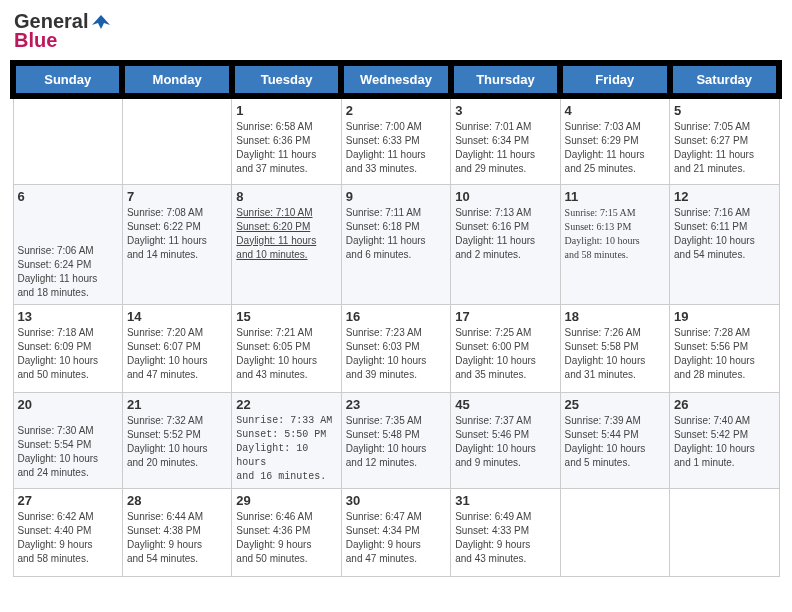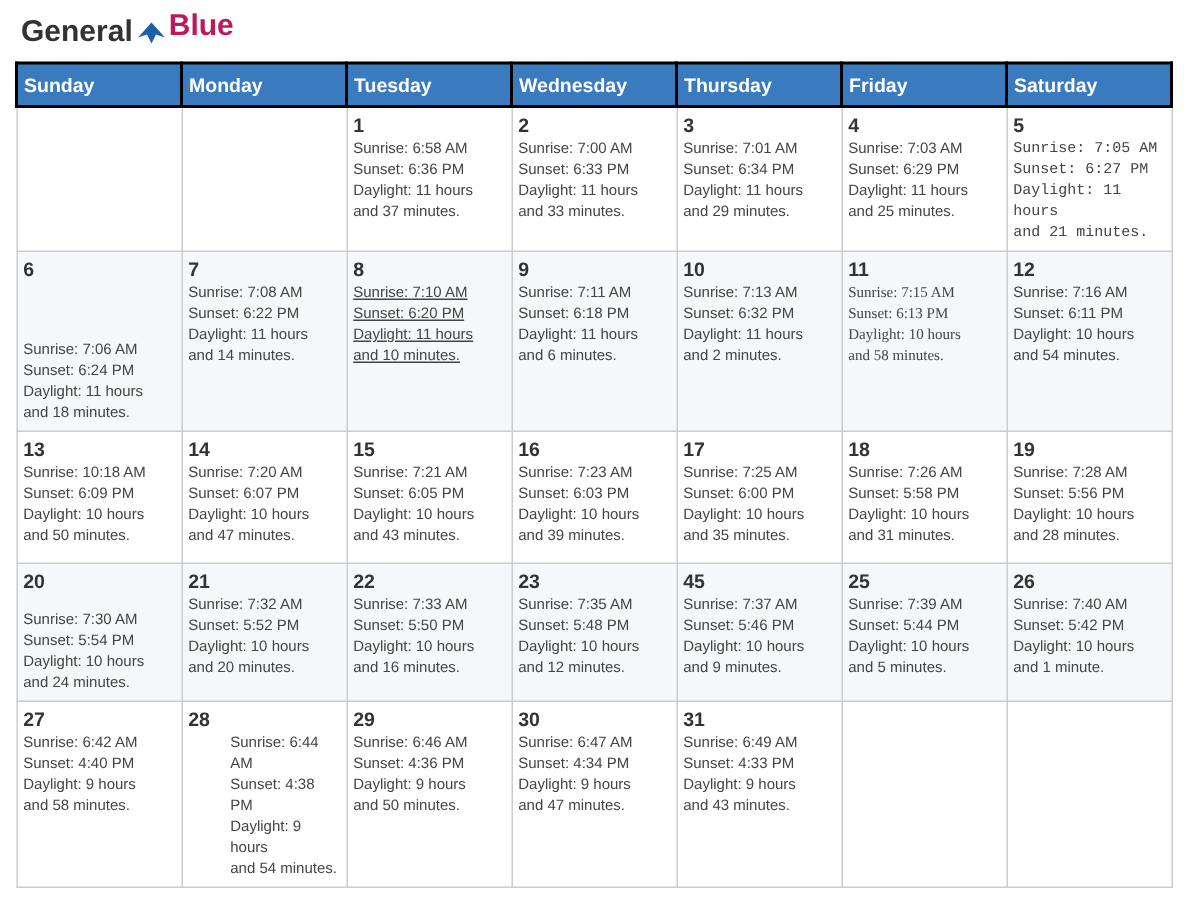--- a/index.html
+++ b/index.html
@@ -12,21 +12,21 @@
     }
     .header-area {
       display: flex;
       justify-content: space-between;
       align-items: flex-start;
       margin-bottom: 8px;
       padding: 0 4px;
     }
     .logo {
       display: flex;
-      flex-direction: row;
+      flex-direction: column;
       align-items: flex-start;
     }
     .title-area {
       text-align: right;
     }
     .month-title {
       font-size: 36px;
       font-weight: bold;
       color: #333;
     }
@@ -38,22 +38,22 @@
       width: 100%;
       border-collapse: collapse;
       table-layout: fixed;
     }
     .calendar th {
       background-color: #3a7bbf;
       color: #fff;
       font-weight: bold;
       font-size: 13px;
       padding: 6px 4px;
-      text-align: left;
-      border: 2px solid #000000;
+      text-align: center;
+      border: 6px solid #000000;
     }
     .calendar td {
       border: 1px solid #ccc;
       vertical-align: top;
       padding: 4px;
       font-size: 11px;
       color: #333;
       height: 88px;
       background: #fff;
     }
@@ -134,21 +134,21 @@
         </td>
         <td>
           <span class="day-number">4</span>
           <div class="day-info" style="white-space: pre-line;">Sunrise: 7:03 AM
 Sunset: 6:29 PM
 Daylight: 11 hours
 and 25 minutes.</div>
         </td>
         <td>
           <span class="day-number">5</span>
-          <div class="day-info" style="white-space: pre-line; font-family: Liberation Mono, monospace;">Sunrise: 7:05 AM
+          <div class="day-info" style="white-space: pre-line;">Sunrise: 7:05 AM
 Sunset: 6:27 PM
 Daylight: 11 hours
 and 21 minutes.</div>
         </td>
       </tr>
       <tr>
         <td>
           <span class="day-number">6</span>
           <div class="day-info" style="white-space: pre-line; margin-top: 40px;">Sunrise: 7:06 AM
 Sunset: 6:24 PM
@@ -172,21 +172,21 @@
         <td>
           <span class="day-number">9</span>
           <div class="day-info" style="white-space: pre-line;">Sunrise: 7:11 AM
 Sunset: 6:18 PM
 Daylight: 11 hours
 and 6 minutes.</div>
         </td>
         <td>
           <span class="day-number">10</span>
           <div class="day-info" style="white-space: pre-line;">Sunrise: 7:13 AM
-Sunset: 6:32 PM
+Sunset: 6:16 PM
 Daylight: 11 hours
 and 2 minutes.</div>
         </td>
         <td>
           <span class="day-number">11</span>
           <div class="day-info" style="white-space: pre-line; font-family: Liberation Serif, serif;">Sunrise: 7:15 AM
 Sunset: 6:13 PM
 Daylight: 10 hours
 and 58 minutes.</div>
         </td>
@@ -194,21 +194,21 @@
           <span class="day-number">12</span>
           <div class="day-info" style="white-space: pre-line;">Sunrise: 7:16 AM
 Sunset: 6:11 PM
 Daylight: 10 hours
 and 54 minutes.</div>
         </td>
       </tr>
       <tr>
         <td>
           <span class="day-number">13</span>
-          <div class="day-info" style="white-space: pre-line;">Sunrise: 10:18 AM
+          <div class="day-info" style="white-space: pre-line;">Sunrise: 7:18 AM
 Sunset: 6:09 PM
 Daylight: 10 hours
 and 50 minutes.</div>
         </td>
         <td>
           <span class="day-number">14</span>
           <div class="day-info" style="white-space: pre-line;">Sunrise: 7:20 AM
 Sunset: 6:07 PM
 Daylight: 10 hours
 and 47 minutes.</div>
@@ -259,21 +259,21 @@
         </td>
         <td>
           <span class="day-number">21</span>
           <div class="day-info" style="white-space: pre-line;">Sunrise: 7:32 AM
 Sunset: 5:52 PM
 Daylight: 10 hours
 and 20 minutes.</div>
         </td>
         <td>
           <span class="day-number">22</span>
-          <div class="day-info" style="white-space: pre-line;">Sunrise: 7:33 AM
+          <div class="day-info" style="white-space: pre-line; font-family: Liberation Mono, monospace;">Sunrise: 7:33 AM
 Sunset: 5:50 PM
 Daylight: 10 hours
 and 16 minutes.</div>
         </td>
         <td>
           <span class="day-number">23</span>
           <div class="day-info" style="white-space: pre-line;">Sunrise: 7:35 AM
 Sunset: 5:48 PM
 Daylight: 10 hours
 and 12 minutes.</div>
@@ -303,21 +303,21 @@
       <tr>
         <td>
           <span class="day-number">27</span>
           <div class="day-info" style="white-space: pre-line;">Sunrise: 6:42 AM
 Sunset: 4:40 PM
 Daylight: 9 hours
 and 58 minutes.</div>
         </td>
         <td>
           <span class="day-number">28</span>
-          <div class="day-info" style="white-space: pre-line; margin-left: 28px;">Sunrise: 6:44 AM
+          <div class="day-info" style="white-space: pre-line;">Sunrise: 6:44 AM
 Sunset: 4:38 PM
 Daylight: 9 hours
 and 54 minutes.</div>
         </td>
         <td>
           <span class="day-number">29</span>
           <div class="day-info" style="white-space: pre-line;">Sunrise: 6:46 AM
 Sunset: 4:36 PM
 Daylight: 9 hours
 and 50 minutes.</div>

